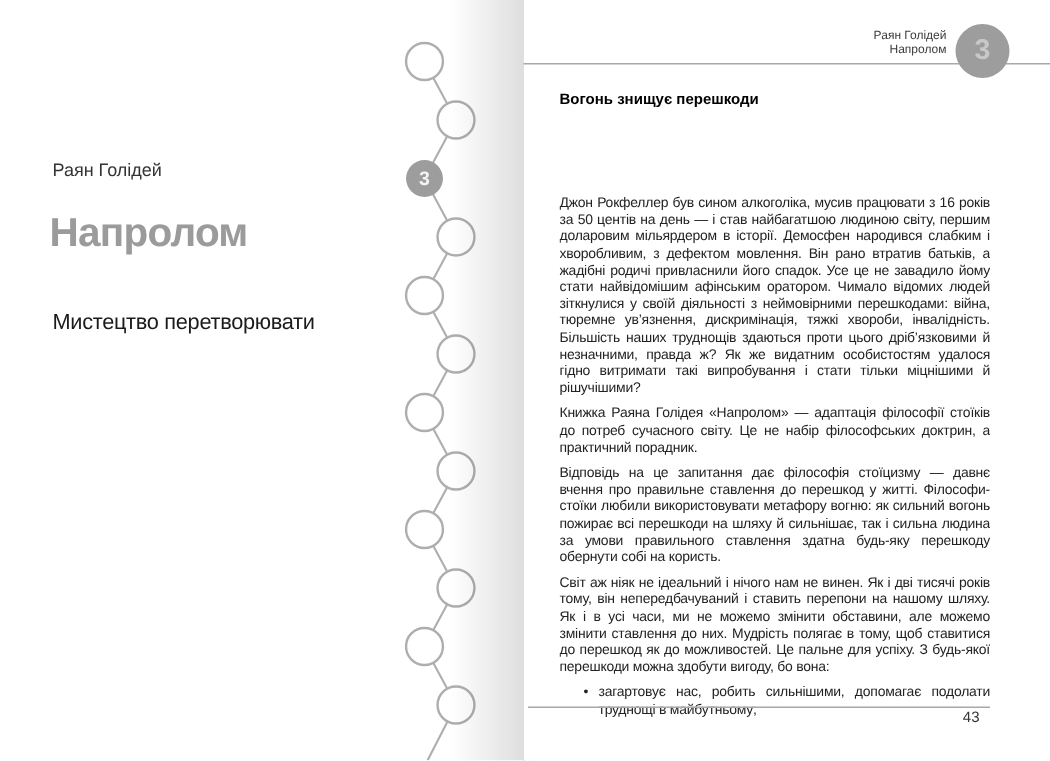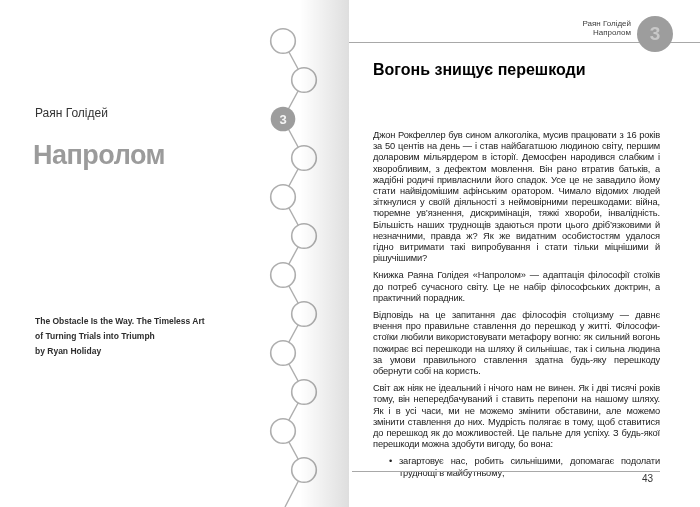--- a/index.html
+++ b/index.html
@@ -39,21 +39,21 @@
 
   
   .right-page { position: absolute; left: 349px; top: 0; width: 351px; height: 507px; background: #fff; }
   .rp-header { position: absolute; right: 69px; top: 20px; text-align: right; font-size: 8px; line-height: 8.6px; color: var(--header-text, #3c3c3c); }
   .rp-rule { position: absolute; left: 0; right: 0; top: 42px; height: 1px; background: var(--rule-gray, #a8a8a8); }
   .rp-badge {
     position: absolute; left: 288px; top: 16px; width: 36px; height: 36px; border-radius: 50%;
     background: var(--badge-gray, #9d9d9d); display: flex; align-items: center; justify-content: center;
     font-size: 19px; font-weight: bold; color: #c8c8c8; z-index: 2;
   }
-  .rp-chapter-title { position: absolute; left: 24px; top: 61px; font-size: 16px; font-weight: bold; color: #000; }
+  .rp-chapter-title { position: absolute; left: 24px; top: 61px; font-size: 10px; font-weight: bold; color: #000; }
   .rp-body {
     position: absolute; left: 24px; top: 82px; width: 287px; height: 384px; overflow: hidden;
     font-size: 9.3px; line-height: 11.2px; letter-spacing: -0.15px;
     color: var(--body-text, #222); text-align: justify; margin-top: 48px;
   }
   .rp-body p { margin: 0 0 6px 0; }
   .rp-body ul { margin: 0; padding: 0; list-style: none; }
   .rp-body li { position: relative; padding-left: 26px; text-align: justify; }
   .rp-body li::before { content: "\2022"; position: absolute; left: 16px; top: 0; }
   .rp-footer-rule { position: absolute; left: 3px; top: 471px; width: 308px; height: 1px; background: var(--rule-gray, #a8a8a8); }
@@ -79,25 +79,21 @@
       <circle class="ring" cx="304" cy="314" r="12.3"></circle>
       <circle class="ring" cx="283" cy="353" r="12.3"></circle>
       <circle class="ring" cx="304" cy="392" r="12.3"></circle>
       <circle class="ring" cx="283" cy="431" r="12.3"></circle>
       <circle class="ring" cx="304" cy="470" r="12.3"></circle>
     </svg>
 
     <div class="lp-author">Раян Голідей</div>
     <div class="lp-title">Напролом</div>
     <div class="lp-subtitle">
-    </div>
-    <div class="lp-original">
-      <div>The Obstacle Is the Way. The Timeless Art</div>
-      <div>of Turning Trials into Triumph</div>
-      <div>by Ryan Holiday</div>
+      <div>Мистецтво перетворювати</div>
     </div>
 
     <div class="spine-shadow"></div>
   </div>
 
   <div class="spine-line"></div>
   <div class="spine-inner"></div>
 
   <div class="right-page">
 

